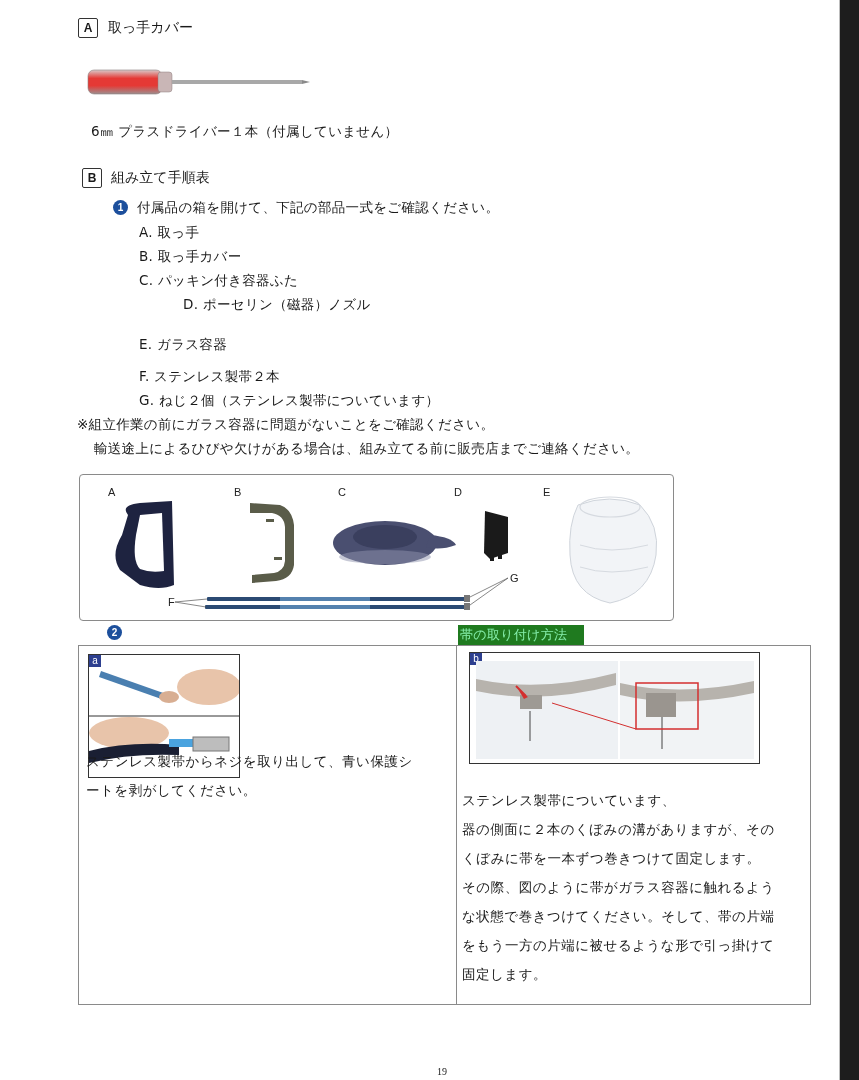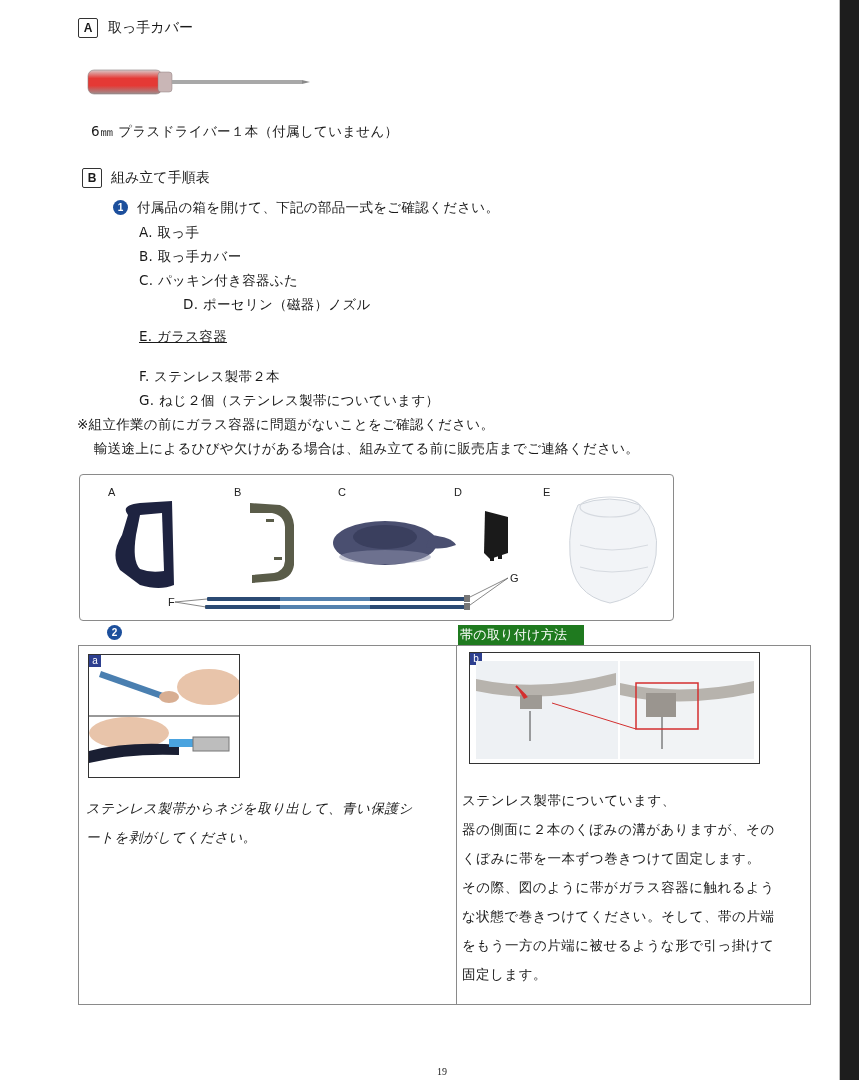--- a/index.html
+++ b/index.html
@@ -20,21 +20,21 @@
   .num-circle { position: absolute; width: 15px; height: 15px; border-radius: 50%; background: #1c4f9c; color: #fff;
     font-size: 10px; font-weight: bold; display: flex; align-items: center; justify-content: center;
     font-family: "Liberation Sans", sans-serif; }
 
   .parts-box { position: absolute; left: 79px; top: 474px; width: 595px; height: 147px; border: 1px solid #8a8a8a; border-radius: 4px; background: #fff; }
   .part-letter { position: absolute; font-size: 11px; font-family: "Liberation Sans", sans-serif; color: #222; }
 
   .steps-table { position: absolute; left: 78px; top: 645px; width: 733px; height: 360px; border: 1px solid #8a8a8a; }
   .steps-divider { position: absolute; left: 456px; top: 645px; width: 1px; height: 360px; background: #8a8a8a; }
 
-  .green-label { position: absolute; left: 458px; top: 625px; width: 126px; height: 20px; background: #1f7a1f; color: #ffffff;
+  .green-label { position: absolute; left: 458px; top: 625px; width: 126px; height: 20px; background: #1f7a1f; color: #86efac;
     font-size: 13px; display: flex; align-items: center; padding-left: 2px; letter-spacing: 0.3px; }
 
   .photo-frame { position: absolute; border: 1.5px solid #333; background: #fff; overflow: hidden; }
   .tag { position: absolute; left: 0; top: 0; width: 12px; height: 12px; background: #2d3f8f; color: #fff; font-size: 10px;
     display: flex; align-items: center; justify-content: center; font-family: "Liberation Sans", sans-serif; line-height: 1; }
 
   .para { position: absolute; font-size: 13.5px; line-height: 29px; letter-spacing: 0.5px; }
   .page-number { position: absolute; left: 437px; top: 1066px; font-size: 10px; font-family: "Liberation Serif", serif; }
 </style>
 </head>
@@ -65,21 +65,21 @@
   <span class="box-label" style="left:82px;top:168px;">B</span>
   <span class="heading" style="left:111px;top:169px;">組み立て手順表</span>
 
   <span class="num-circle" style="left:113px;top:200px;">1</span>
   <span class="txt" style="left:137px;top:199px;">付属品の箱を開けて、下記の部品一式をご確認ください。</span>
 
   <span class="txt" style="left:139px;top:224px;">A. 取っ手</span>
   <span class="txt" style="left:139px;top:248px;">B. 取っ手カバー</span>
   <span class="txt" style="left:139px;top:272px;">C. パッキン付き容器ふた</span>
   <span class="txt" style="left:139px;top:296px;margin-left:44px;">D. ポーセリン（磁器）ノズル</span>
-  <span class="txt" style="left:139px;top:328px;text-decoration:underline;">E. ガラス容器</span>
+  <span class="txt" style="left:139px;top:336px;">E. ガラス容器</span>
   <span class="txt" style="left:139px;top:368px;">F. ステンレス製帯２本</span>
   <span class="txt" style="left:139px;top:392px;">G. ねじ２個（ステンレス製帯についています）</span>
 
   <span class="txt" style="left:77px;top:416px;">※組立作業の前にガラス容器に問題がないことをご確認ください。</span>
   <span class="txt" style="left:94px;top:440px;">輸送途上によるひびや欠けがある場合は、組み立てる前に販売店までご連絡ください。</span>
 
   <div class="parts-box">
     <span class="part-letter" style="left:28px;top:11px;">A</span>
     <span class="part-letter" style="left:154px;top:11px;">B</span>
     <span class="part-letter" style="left:258px;top:11px;">C</span>
@@ -157,21 +157,21 @@
       <line x1="60" y1="58" x2="60" y2="88" stroke="#444" stroke-width="1"></line>
       <line x1="192" y1="60" x2="192" y2="96" stroke="#444" stroke-width="1"></line>
       <polygon points="48,36 58,44 54,46" fill="#d32f2f"></polygon>
       <line x1="46" y1="33" x2="56" y2="43" stroke="#d32f2f" stroke-width="2"></line>
       <rect x="166" y="30" width="62" height="46" fill="none" stroke="#d32f2f" stroke-width="1.5"></rect>
       <line x1="82" y1="50" x2="166" y2="76" stroke="#d32f2f" stroke-width="1"></line>
       <rect x="176" y="40" width="30" height="24" fill="#9a958f"></rect>
     </svg>
   </div>
 
-  <div class="para" style="left:86px;top:794px;font-style:italic;">
+  <div class="para" style="left:86px;top:747px;">
     <div>ステンレス製帯からネジを取り出して、青い保護シ</div>
     <div>ートを剥がしてください。</div>
   </div>
 
   <div class="para" style="left:462px;top:786px;">
     <div>ステンレス製帯についています、</div>
     <div>器の側面に２本のくぼみの溝がありますが、その</div>
     <div>くぼみに帯を一本ずつ巻きつけて固定します。</div>
     <div>その際、図のように帯がガラス容器に触れるよう</div>
     <div>な状態で巻きつけてください。そして、帯の片端</div>

